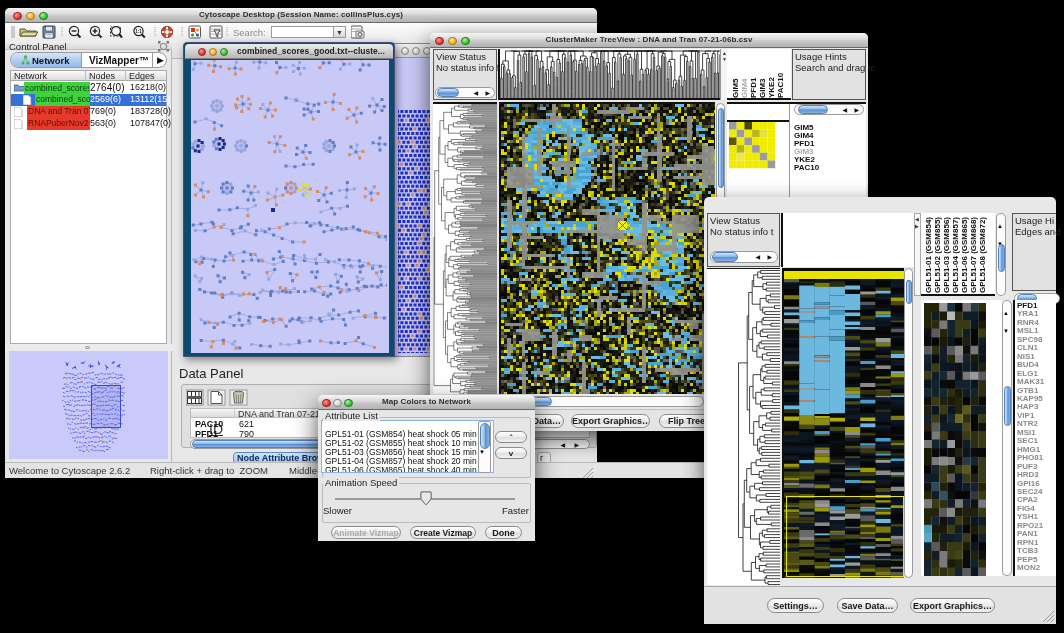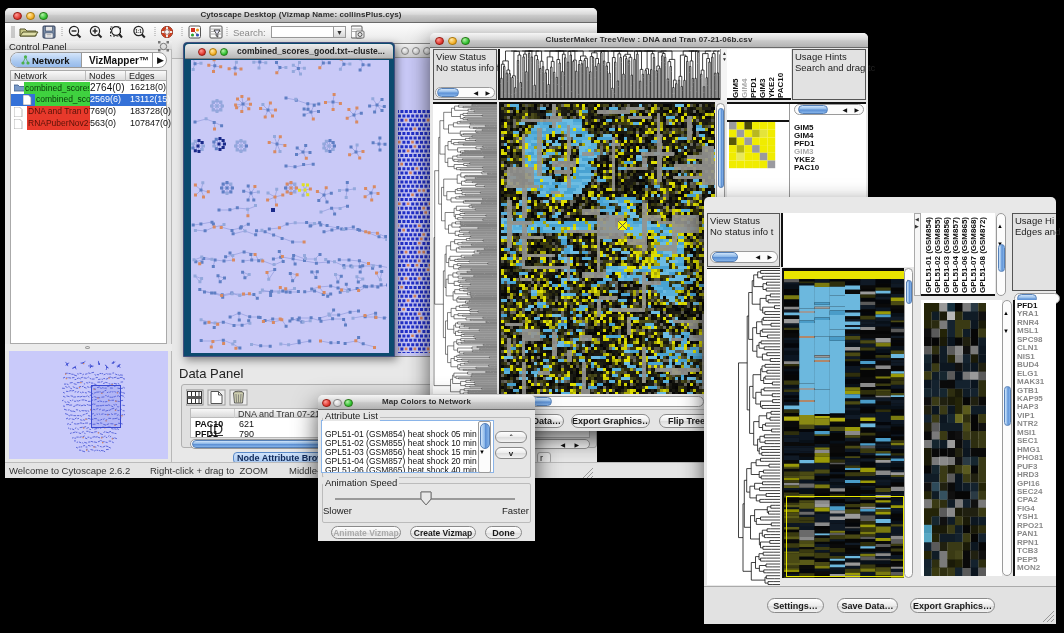--- a/index.html
+++ b/index.html
@@ -31,21 +31,21 @@
 .rot { position:absolute; transform-origin:0 0; transform:rotate(-90deg);
   font-size:8px; font-weight:bold; white-space:nowrap; }
 </style></head>
 <body>
 
 <div class="win" style="left:5px;top:8px;width:592px;height:470px;background:#e8e8e8;">
   <div class="tbar">
     <span class="lt r" style="left:8px"></span>
     <span class="lt y" style="left:21px"></span>
     <span class="lt g" style="left:34px"></span>
-    <div class="tt">Cytoscape Desktop (Vizmap Name: collinsPlus.cys)</div>
+    <div class="tt">Cytoscape Desktop (Session Name: collinsPlus.cys)</div>
   </div>
 
   <div class="abs" style="left:0;top:15px;width:592px;height:36px;
        background:linear-gradient(#fdfdfd,#e8e8e8 60%,#dedede);border-bottom:1px solid #b5b5b5;">
     <svg width="592" height="18" style="position:absolute;left:0;top:0">
       <g stroke="#a0a0a0" stroke-width="1">
         <line x1="7" y1="3" x2="7" y2="15"></line>
           <line x1="9" y1="3" x2="9" y2="15"></line>
         <line x1="57" y1="4" x2="57" y2="14" stroke-dasharray="1 1"></line>
         <line x1="150" y1="4" x2="150" y2="14" stroke-dasharray="1 1"></line>

